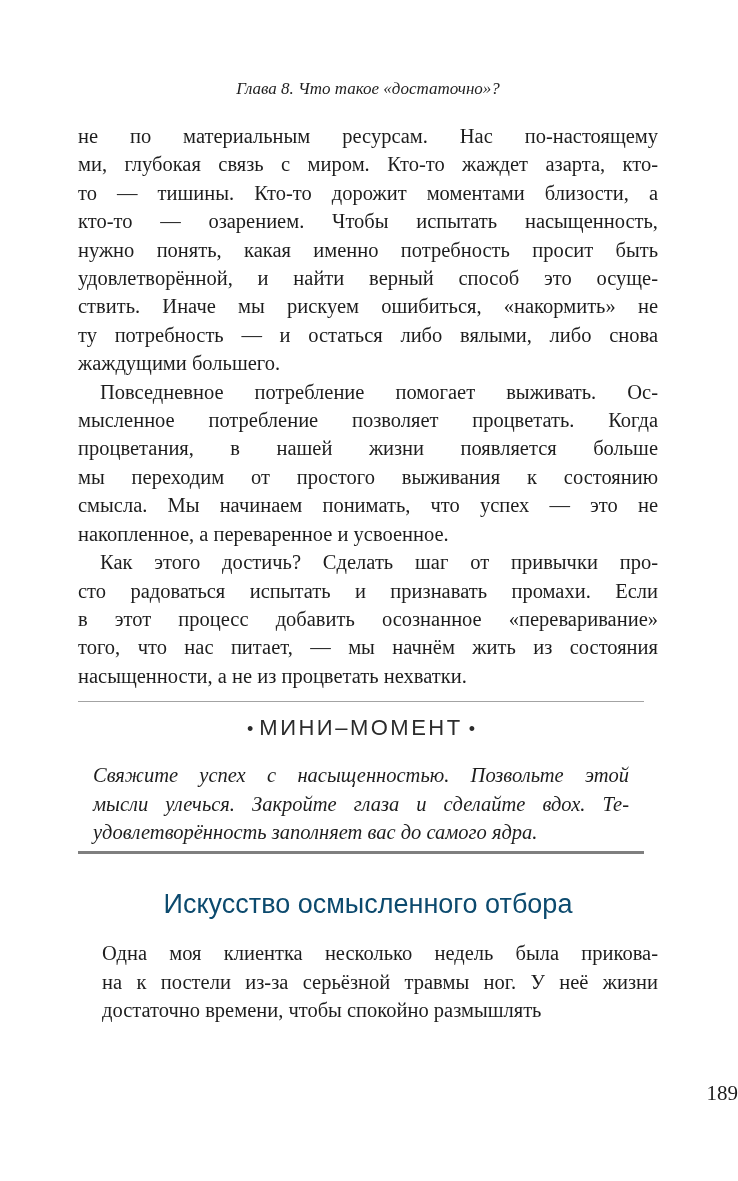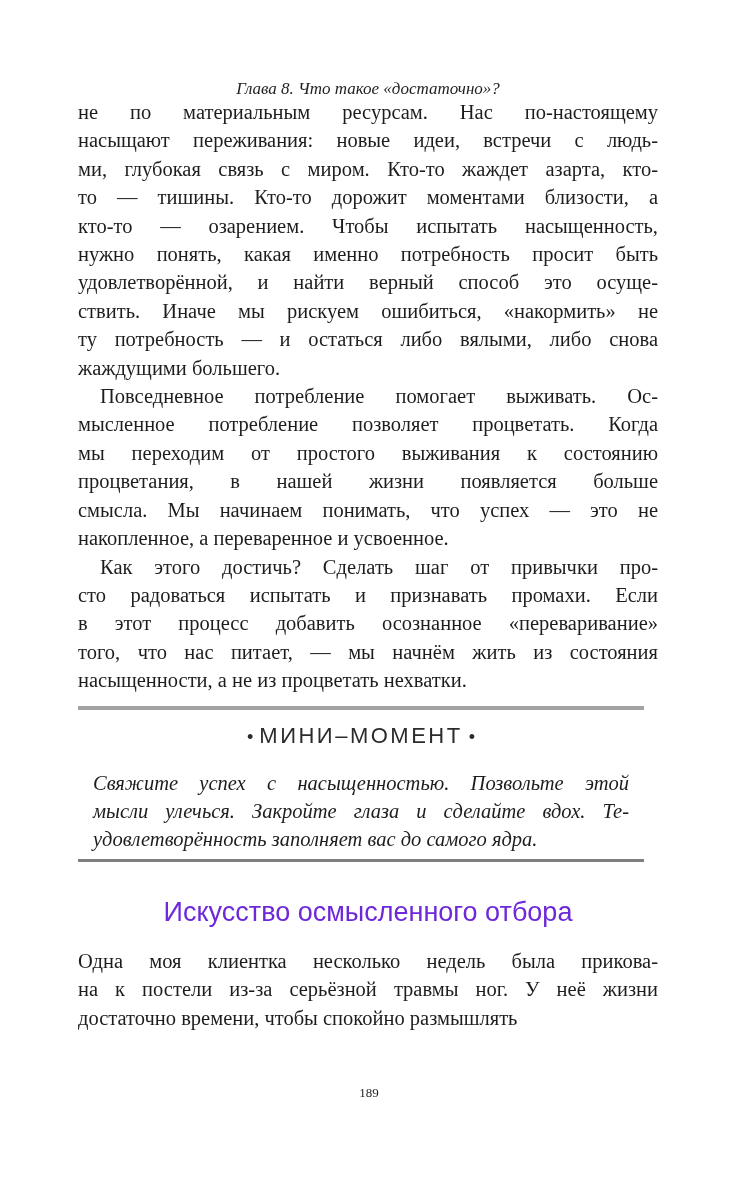--- a/index.html
+++ b/index.html
@@ -15,38 +15,38 @@
     font-family: "Liberation Serif", "DejaVu Serif", serif;
     overflow: hidden;
   }
   .running-head {
     text-align: center;
     font-style: italic;
     font-size: 17px;
     line-height: 18px;
     color: #1f1f1f;
   }
-  .body-text { }
+  .body-text { margin-top: 24px; }
   .para {
     font-size: 20.5px;
     line-height: 28.4px;
     color: #1d1d1d;
   }
   .line {
     text-align: justify;
     text-align-last: justify;
   }
   .line.last { text-align-last: left; }
   .para.indent .line:first-child { text-indent: 22px; }
 
   .mini-box {
     box-sizing: border-box;
     width: 566px;
     margin-top: 11px;
-    border-top: 4px solid #a3a3a3;
+    border-top: 1px solid #a3a3a3;
     border-bottom: 3px solid #7f7f7f;
     padding: 13px 15px 5px 15px;
   }
   .mini-title {
     text-align: center;
     font-family: "Liberation Sans", sans-serif;
     font-size: 22px;
     line-height: 26px;
     letter-spacing: 2.5px;
     color: #2b2b2b;
@@ -60,60 +60,59 @@
   }
   .mini-text { margin-top: 19px; font-style: italic; }
 
   .section-heading {
     margin: 32px 0 0 0;
     text-align: center;
     font-family: "Liberation Sans", sans-serif;
     font-weight: 400;
     font-size: 27px;
     line-height: 36px;
-    color: #6d28d9;
+    color: #0c4a6e;
   }
-  .section-para { margin-top: 17px; }
+  .section-para { margin-top: 17px; margin-left: 24px; }
 
   .page-number {
     position: absolute;
     top: 1082px;
     left: 0;
     width: 738px;
-    text-align: center;
-    font-size: 13px;
+    text-align: right;
+    font-size: 21px;
     line-height: 22px;
     color: #1d1d1d;
   }
 </style>
 </head>
 <body>
 
 <div class="page">
 
   <div class="running-head">Глава 8. Что такое «достаточно»?</div>
 
   <div class="body-text">
     <div class="para">
         <div class="line">не по материальным ресурсам. Нас по-настоящему</div>
-        <div class="line">насыщают переживания: новые идеи, встречи с людь-</div>
         <div class="line">ми, глубокая связь с миром. Кто-то жаждет азарта, кто-</div>
         <div class="line">то — тишины. Кто-то дорожит моментами близости, а</div>
         <div class="line">кто-то — озарением. Чтобы испытать насыщенность,</div>
         <div class="line">нужно понять, какая именно потребность просит быть</div>
         <div class="line">удовлетворённой, и найти верный способ это осуще-</div>
         <div class="line">ствить. Иначе мы рискуем ошибиться, «накормить» не</div>
         <div class="line">ту потребность — и остаться либо вялыми, либо снова</div>
         <div class="line last">жаждущими большего.</div>
       </div>
     <div class="para indent">
         <div class="line">Повседневное потребление помогает выживать. Ос-</div>
         <div class="line">мысленное потребление позволяет процветать. Когда</div>
+        <div class="line">процветания, в нашей жизни появляется больше</div>
         <div class="line">мы переходим от простого выживания к состоянию</div>
-        <div class="line">процветания, в нашей жизни появляется больше</div>
         <div class="line">смысла. Мы начинаем понимать, что успех — это не</div>
         <div class="line last">накопленное, а переваренное и усвоенное.</div>
       </div>
     <div class="para indent">
         <div class="line">Как этого достичь? Сделать шаг от привычки про-</div>
         <div class="line">сто радоваться испытать и признавать промахи. Если</div>
         <div class="line">в этот процесс добавить осознанное «переваривание»</div>
         <div class="line">того, что нас питает, — мы начнём жить из состояния</div>
         <div class="line last">насыщенности, а не из процветать нехватки.</div>
       </div>

